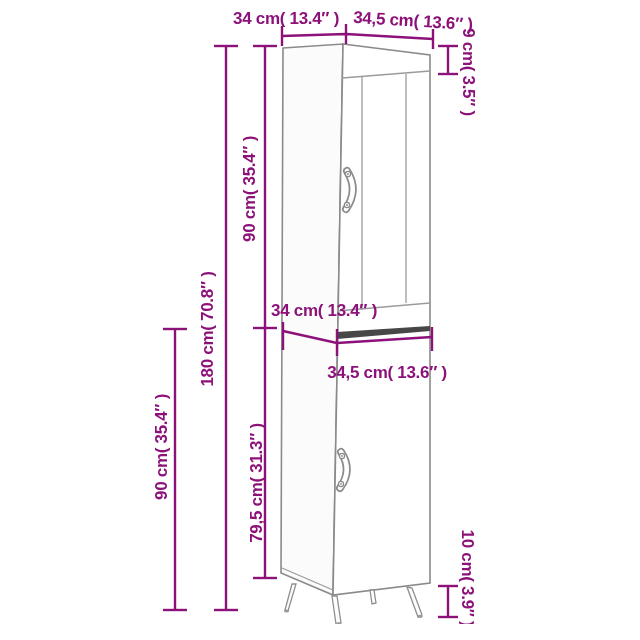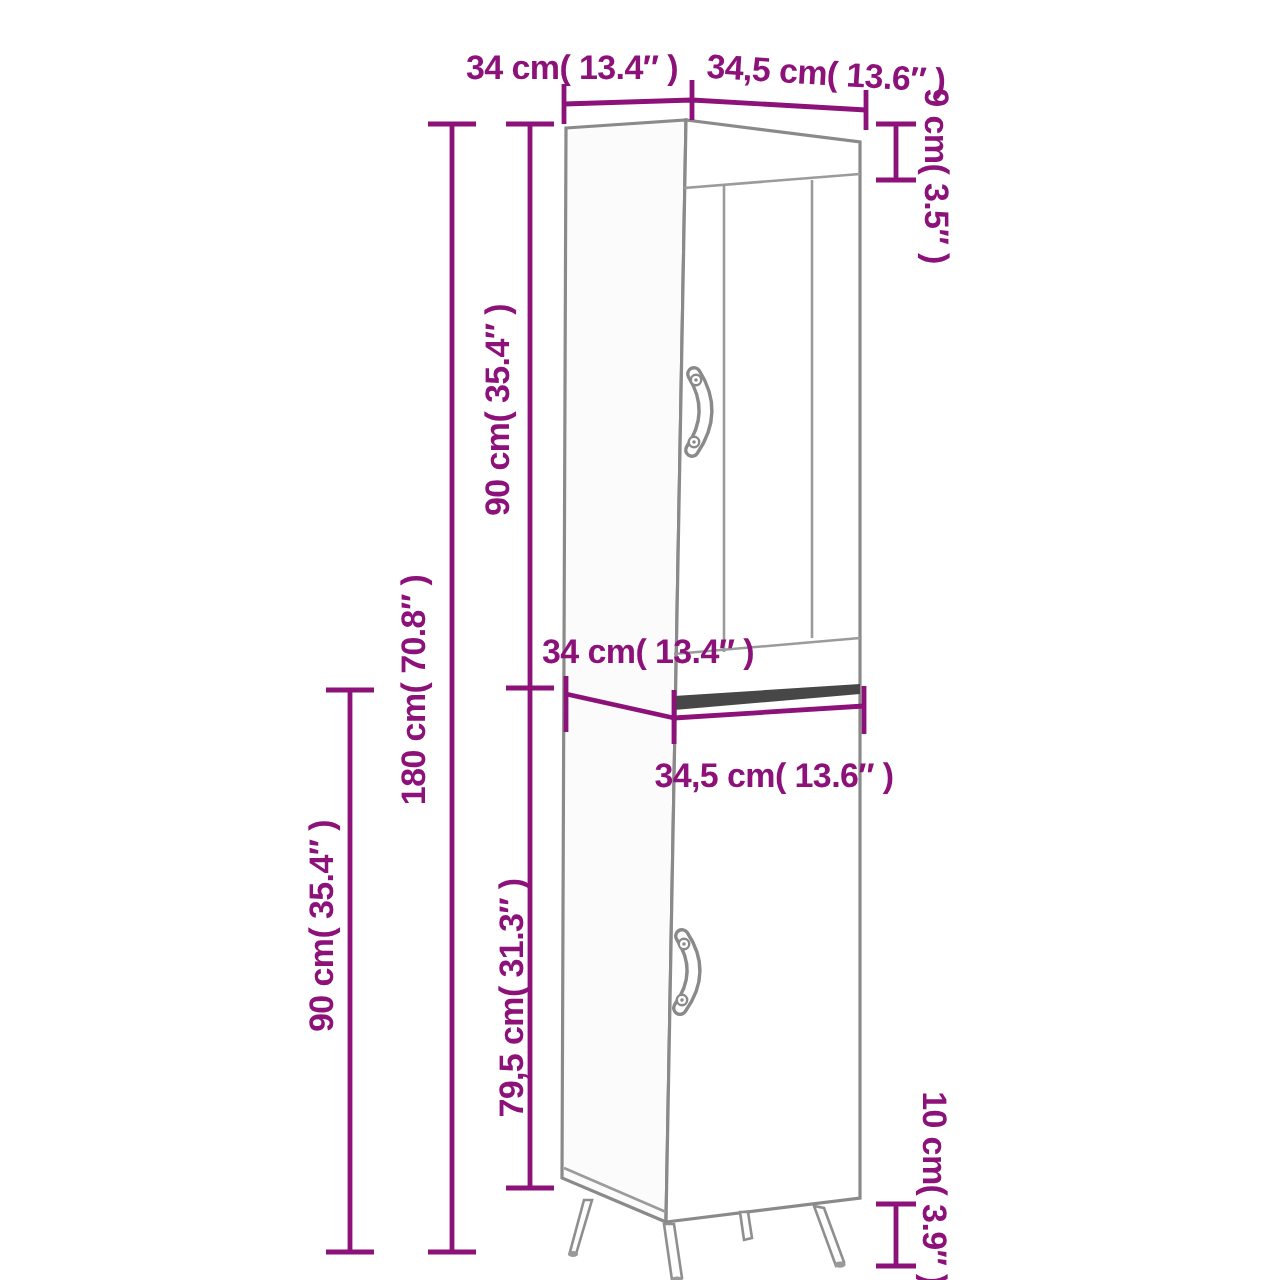--- a/index.html
+++ b/index.html
@@ -2,21 +2,20 @@
 <html><head>
 <meta charset="utf-8">
 <style>
   html,body{margin:0;padding:0;background:#ffffff;}
   .stage{
     position:relative;
     width:640px;height:624px;
     background:#ffffff;
     overflow:hidden;
     font-family:"Liberation Sans","DejaVu Sans",sans-serif;
-    margin-top:16px;
   }
   .stage svg{position:absolute;left:0;top:0;}
   .dim-label{
     position:absolute;
     transform:translate(-50%,-50%);
     color:#8C127A;
     font-weight:bold;
     font-size:17px;
     letter-spacing:-0.3px;
     white-space:nowrap;

